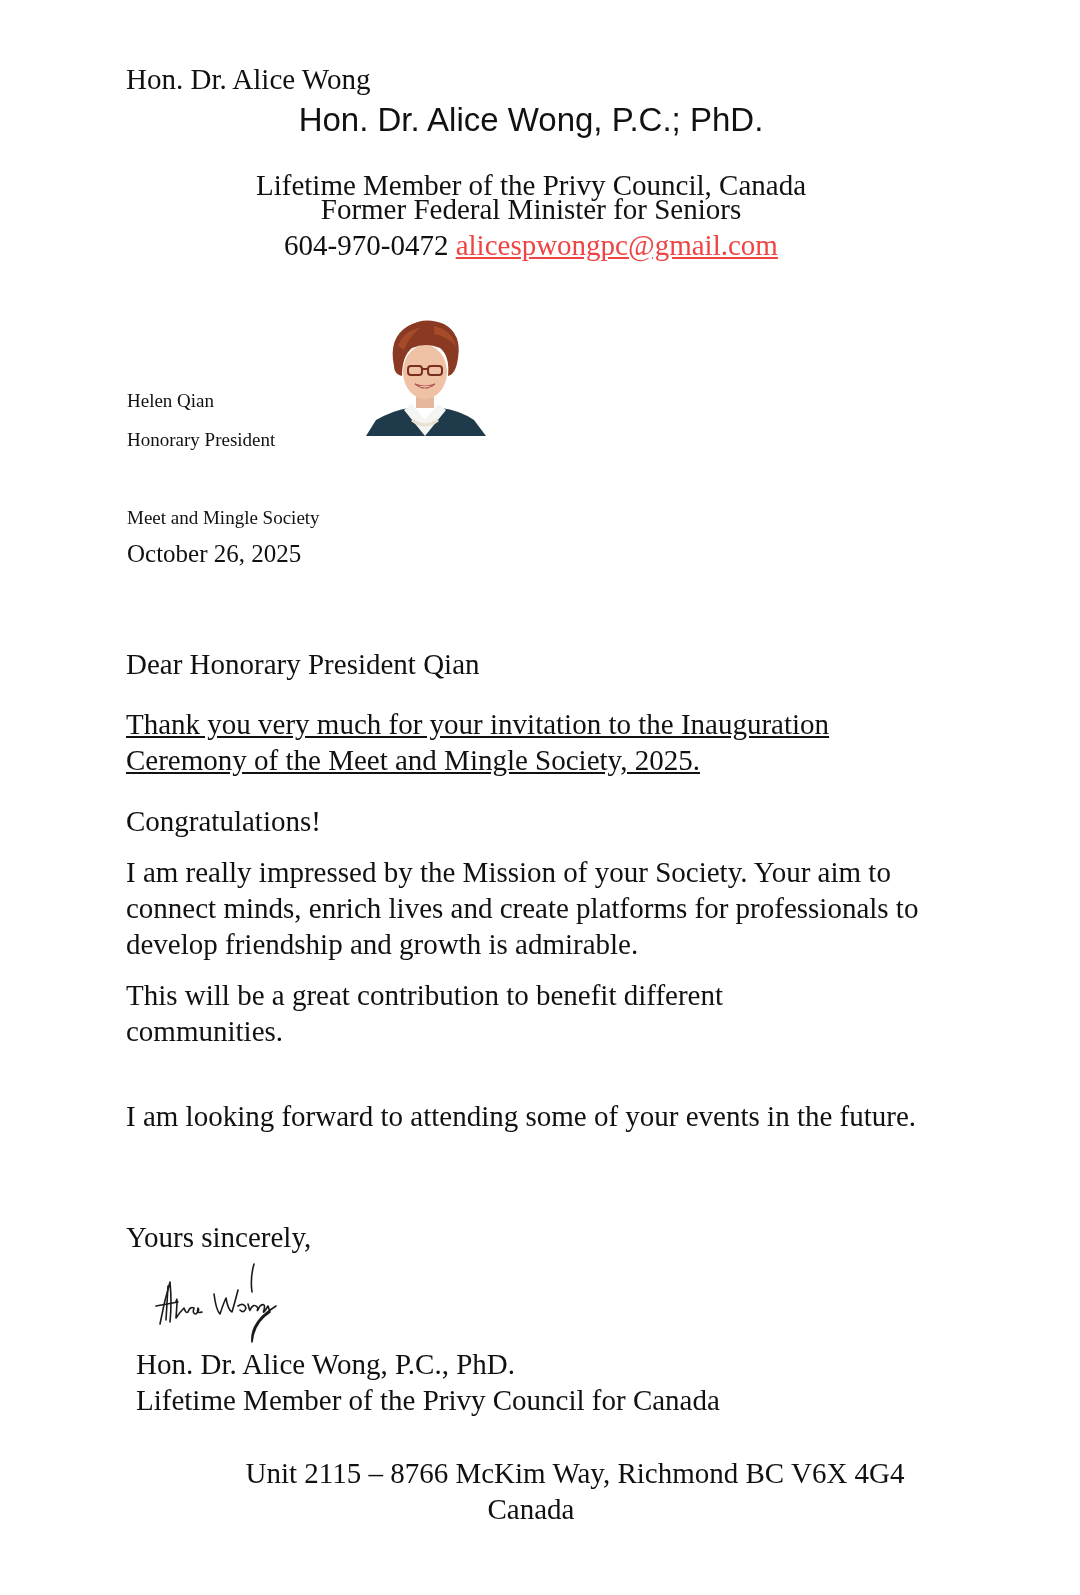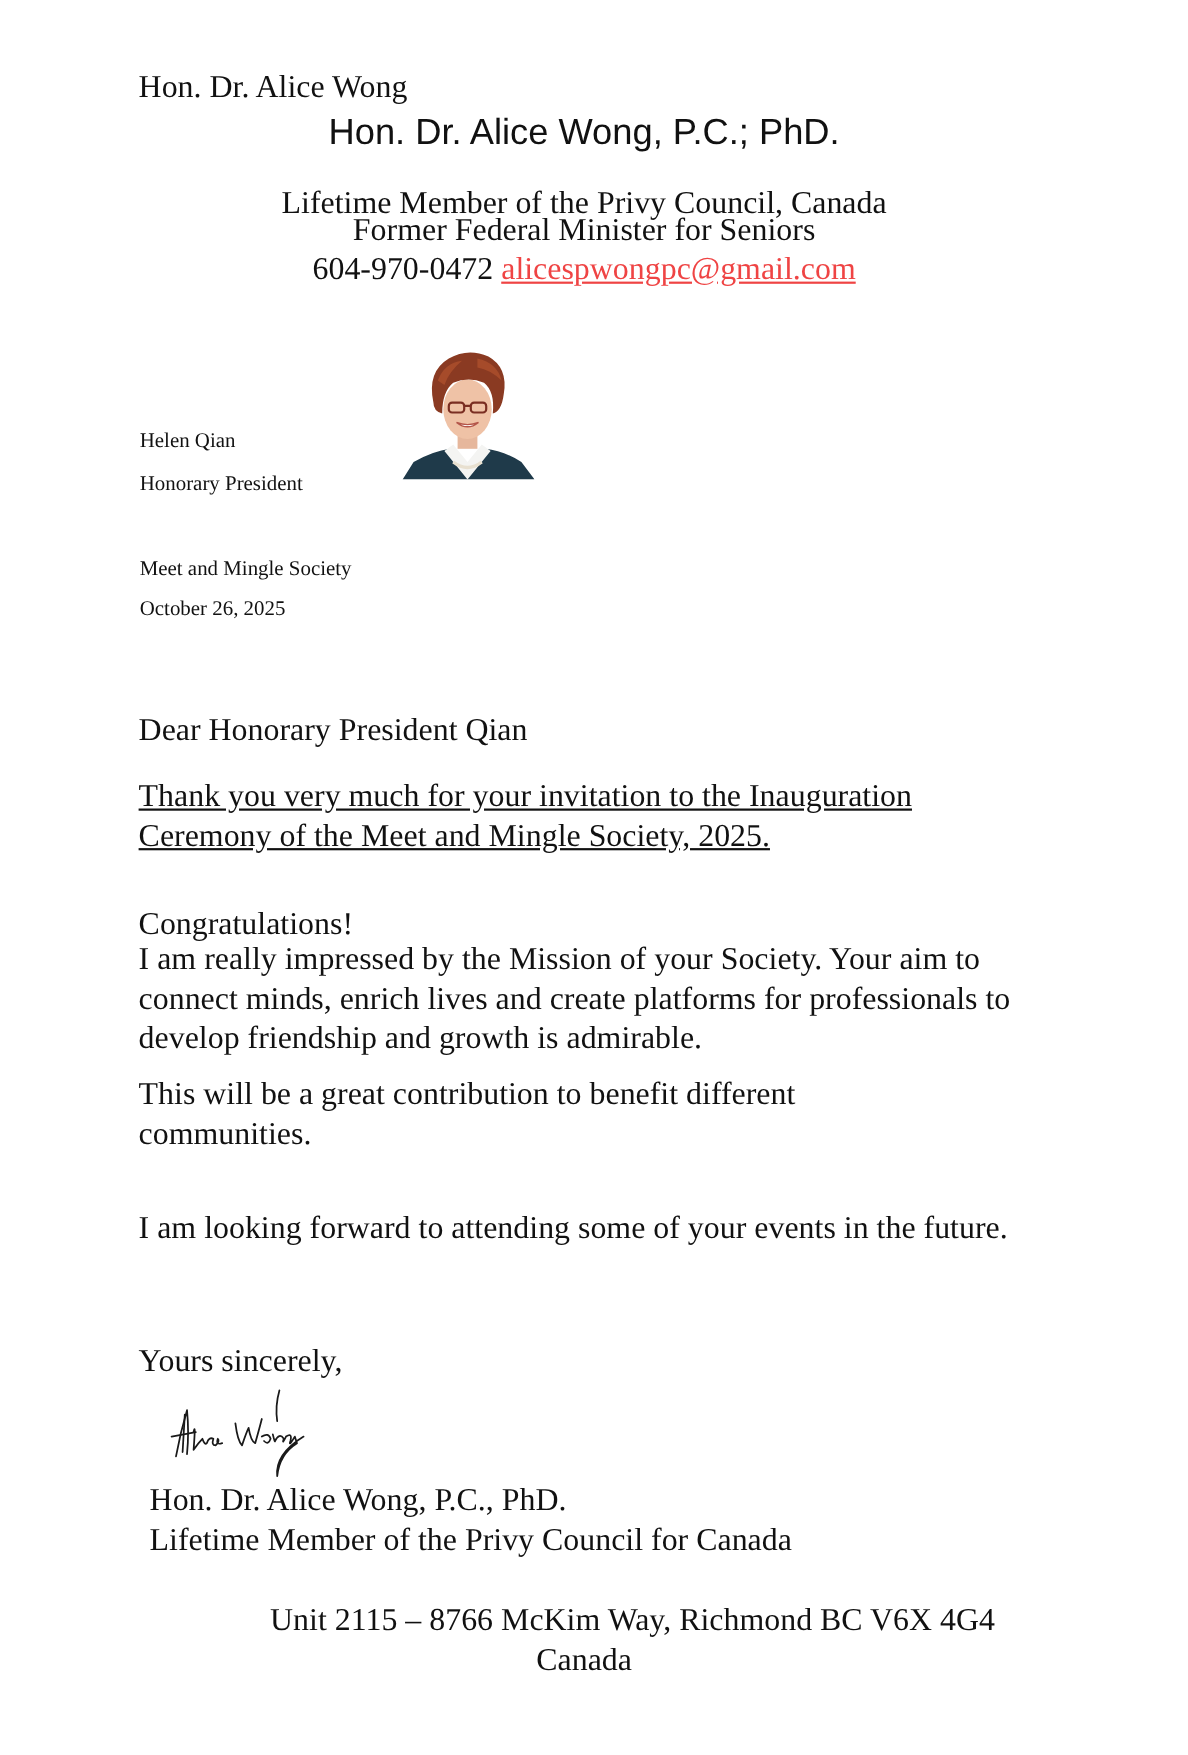--- a/index.html
+++ b/index.html
@@ -41,35 +41,35 @@
       cursor: pointer;
     }
 
     .recipient {
       left: 127px;
       font-size: 19px; line-height: 24px;
     }
     .r1 { top: 389px; }
     .r2 { top: 428px; }
     .r3 { top: 466px; margin-top: 40px; }
-    .date { left: 127px; top: 542px; font-size: 19px; line-height: 24px; }
+    .date { left: 127px; top: 542px; font-size: 25px; line-height: 24px; }
 
     .photo {
       left: 364px; top: 316px;
       width: 122px; height: 120px;
     }
 
     .body-text {
       left: 126px; width: 820px;
       font-size: 29px; line-height: 36px;
       white-space: normal;
     }
     .salutation { top: 646px; }
     .p1 { top: 706px; text-decoration: underline; }
-    .p2 { top: 803px; margin-top: 19px; }
+    .p2 { top: 803px; }
     .p3 { top: 854px; }
     .p4 { top: 977px; }
     .p5 { top: 1098px; }
     .closing { top: 1219px; }
 
     .signature {
       left: 150px; top: 1262px;
       width: 140px; height: 84px;
     }
 

